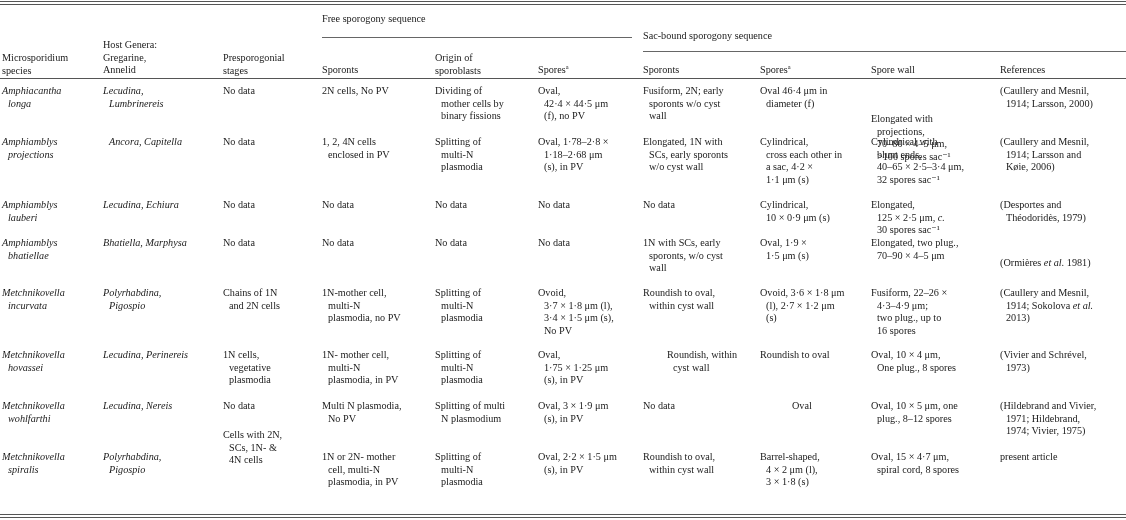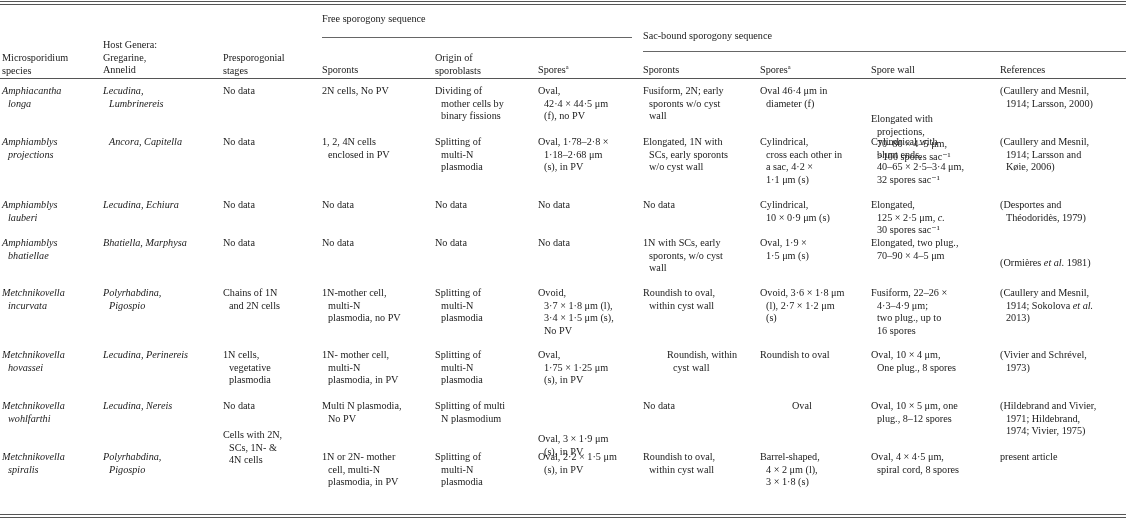--- a/index.html
+++ b/index.html
@@ -339,21 +339,21 @@
           <span class="ln">No data</span>
         </div>
         <div class="cell" style="left: 322px; top: 400px;">
           <span class="ln">Multi N plasmodia,</span>
           <span class="ln ind">No PV</span>
         </div>
         <div class="cell" style="left: 435px; top: 400px;">
           <span class="ln">Splitting of multi</span>
           <span class="ln ind">N plasmodium</span>
         </div>
-        <div class="cell" style="left: 538px; top: 400px; margin-top: 33px;">
+        <div class="cell" style="left: 538px; top: 400px;">
           <span class="ln">Oval, 3 × 1·9 μm</span>
           <span class="ln ind">(s), in PV</span>
         </div>
         <div class="cell" style="left: 643px; top: 400px;">
           <span class="ln">No data</span>
         </div>
         <div class="cell" style="left: 760px; top: 400px; margin-left: 32px;">
           <span class="ln">Oval</span>
         </div>
         <div class="cell" style="left: 871px; top: 400px;">
@@ -397,21 +397,21 @@
         <div class="cell" style="left: 643px; top: 451px;">
           <span class="ln">Roundish to oval,</span>
           <span class="ln ind">within cyst wall</span>
         </div>
         <div class="cell" style="left: 760px; top: 451px;">
           <span class="ln">Barrel-shaped,</span>
           <span class="ln ind">4 × 2 μm (l),</span>
           <span class="ln ind">3 × 1·8 (s)</span>
         </div>
         <div class="cell" style="left: 871px; top: 451px;">
-          <span class="ln">Oval, 4 × 4·5 μm,</span>
+          <span class="ln">Oval, 15 × 4·7 μm,</span>
           <span class="ln ind">spiral cord, 8 spores</span>
         </div>
         <div class="cell" style="left: 1000px; top: 451px;">
           <span class="ln">present article</span>
         </div>
       </div>
     </div>
 
   <div class="rule-double-bottom"></div>
 </div>

